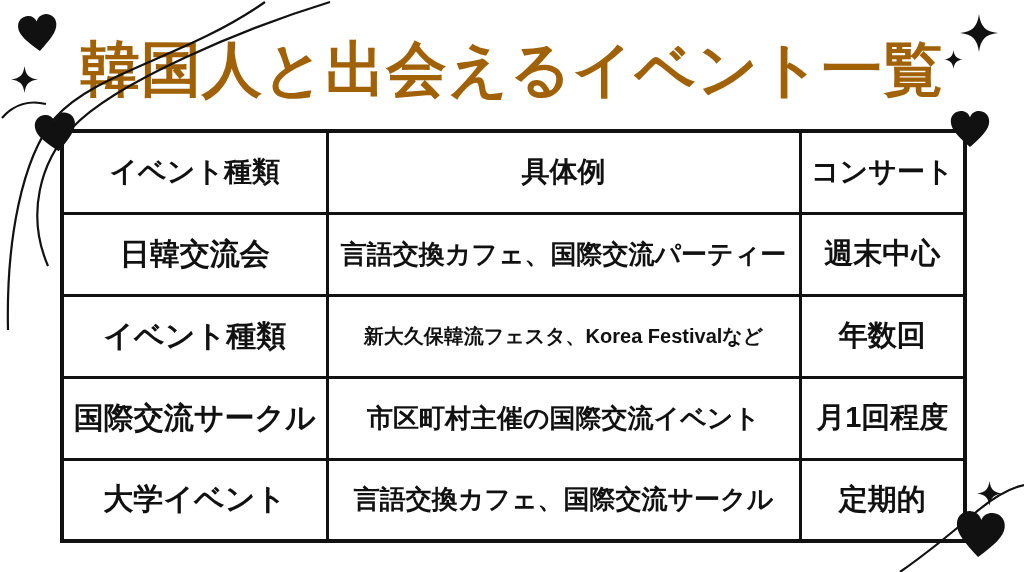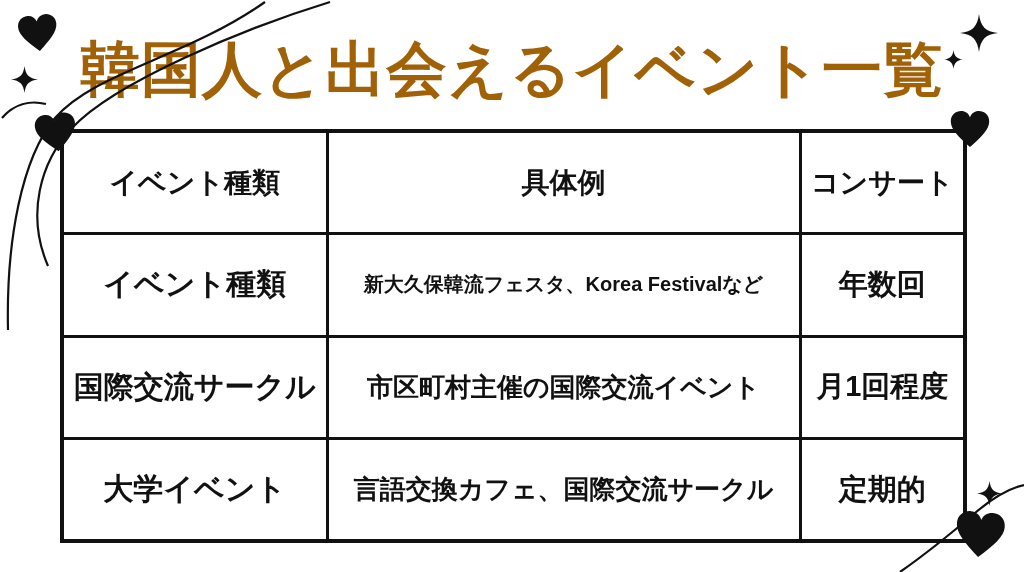--- a/index.html
+++ b/index.html
@@ -134,20 +134,25 @@
         <col class="c-examples">
         <col class="c-frequency">
     </colgroup>
     <tbody>
         <tr>
       <th>イベント種類</th>
       <th>具体例</th>
       <th>コンサート</th>
     </tr>
     <tr>
+      <td class="type-cell">日韓交流会</td>
+      <td class="examples-cell">言語交換カフェ、国際交流パーティー</td>
+      <td class="frequency-cell">週末中心</td>
+    </tr>
+    <tr>
       <td class="type-cell">イベント種類</td>
       <td class="examples-cell small">新大久保韓流フェスタ、Korea Festivalなど</td>
       <td class="frequency-cell">年数回</td>
     </tr>
     <tr>
       <td class="type-cell">国際交流サークル</td>
       <td class="examples-cell">市区町村主催の国際交流イベント</td>
       <td class="frequency-cell">月1回程度</td>
     </tr>
     <tr>

